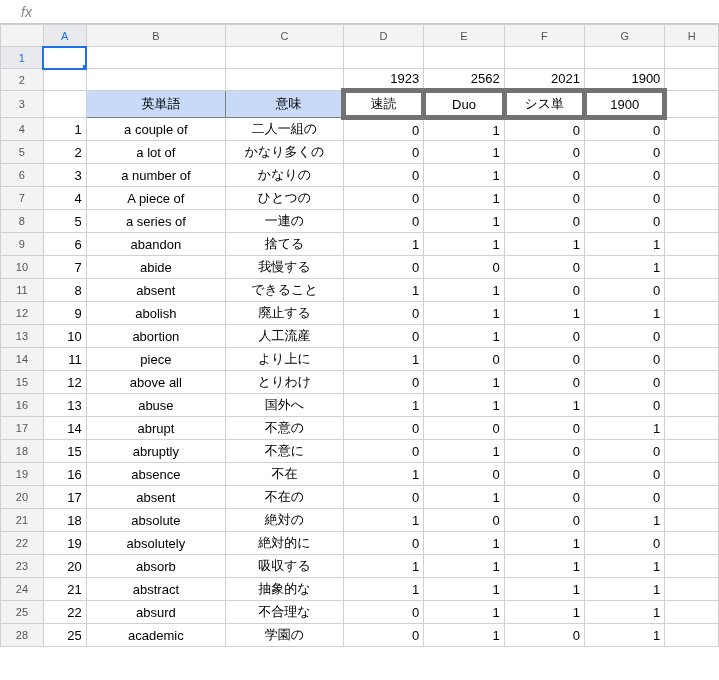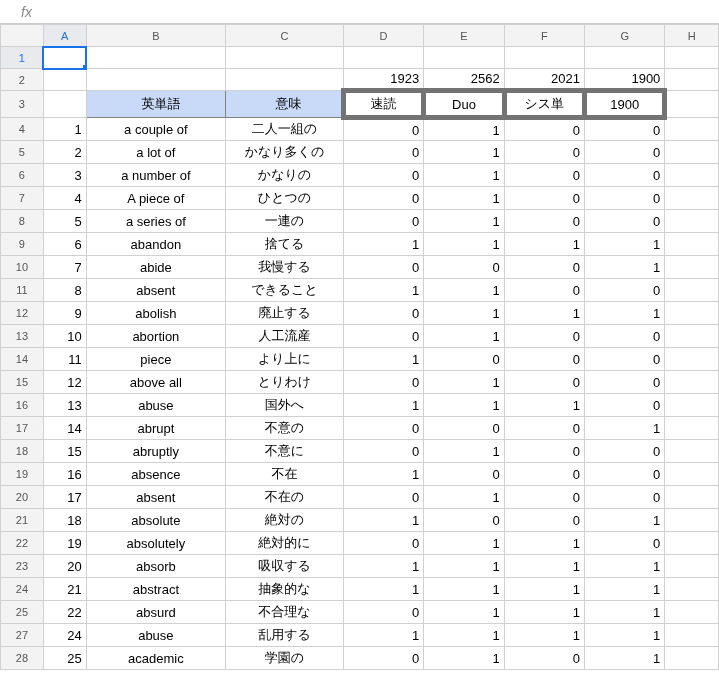--- a/index.html
+++ b/index.html
@@ -421,31 +421,20 @@
           <td class="num-cell">22</td>
           <td class="text-cell">absurd</td>
           <td class="text-cell">不合理な</td>
           <td class="num-cell">0</td>
           <td class="num-cell">1</td>
           <td class="num-cell">1</td>
           <td class="num-cell">1</td>
           <td></td>
         </tr>
         <tr>
-          <th class="row-header">27</th>
-          <td class="num-cell">24</td>
-          <td class="text-cell">abuse</td>
-          <td class="text-cell">乱用する</td>
-          <td class="num-cell">1</td>
-          <td class="num-cell">1</td>
-          <td class="num-cell">1</td>
-          <td class="num-cell">1</td>
-          <td></td>
-        </tr>
-        <tr>
           <th class="row-header">28</th>
           <td class="num-cell">25</td>
           <td class="text-cell">academic</td>
           <td class="text-cell">学園の</td>
           <td class="num-cell">0</td>
           <td class="num-cell">1</td>
           <td class="num-cell">0</td>
           <td class="num-cell">1</td>
           <td></td>
         </tr>

